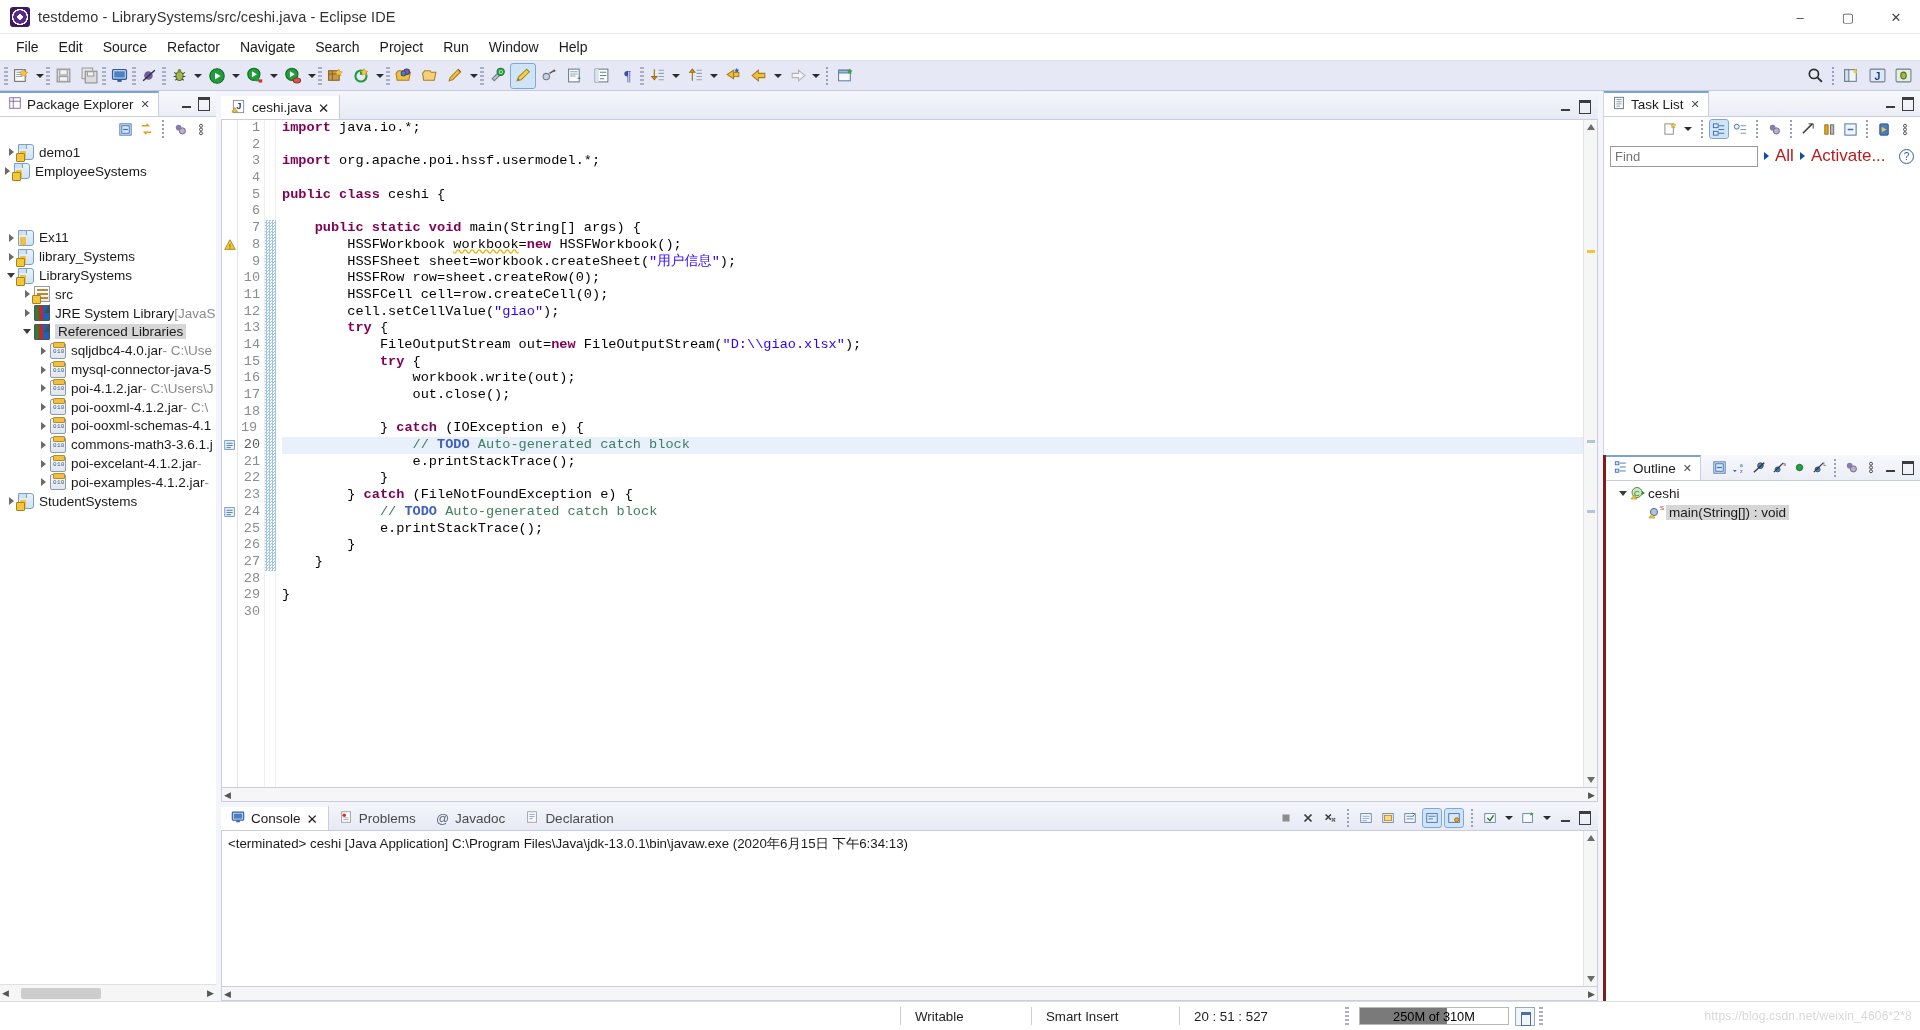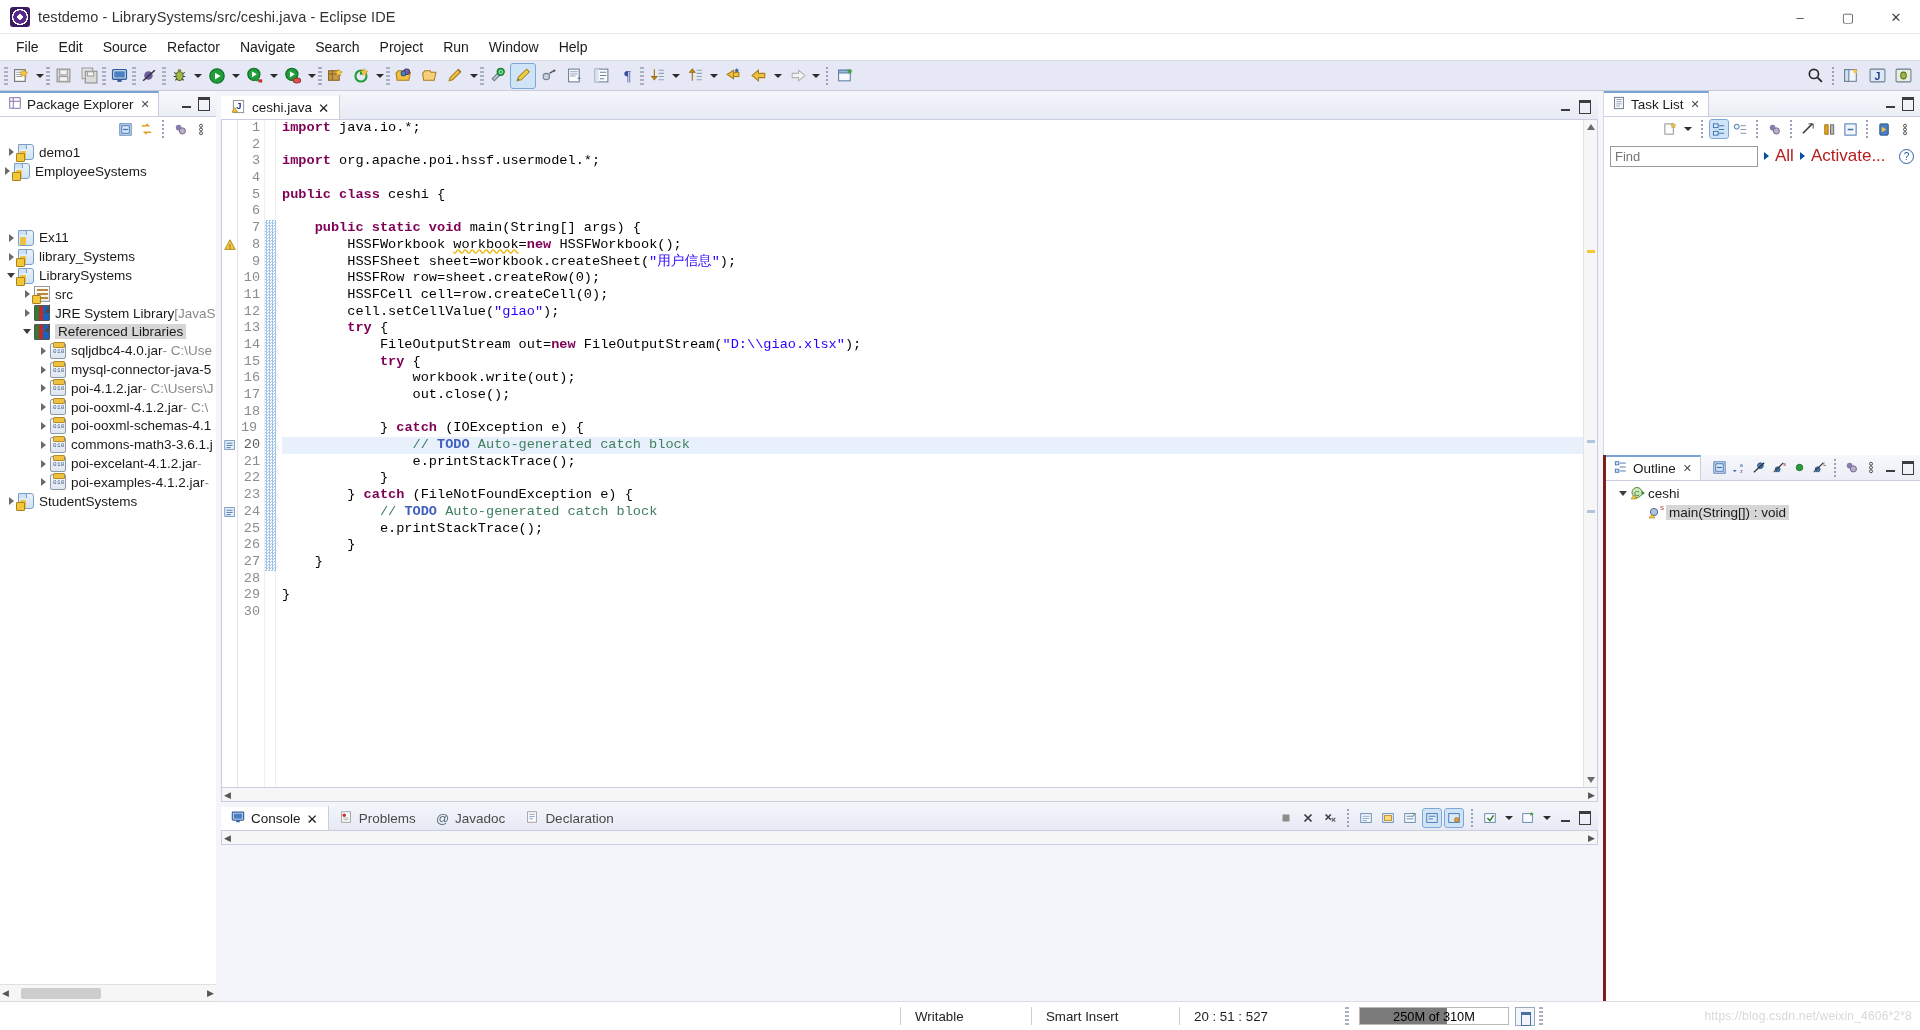--- a/index.html
+++ b/index.html
@@ -803,20 +803,35 @@
               <svg width="14" height="14" viewBox="0 0 16 16">
                   <rect x="2" y="3" width="11" height="10" fill="#f8fafd" stroke="#5c7fa8"></rect>
                   <path d="M12 1l.8 1.5 1.6.2-1.2 1.2.3 1.6-1.5-.8-1.5.8.3-1.6L9.6 2.7l1.6-.2z" fill="#3ea03e"></path>
                 </svg>
             </div>
             <div class="tb-arrow"></div>
             <div class="min-ico"></div>
             <div class="max-ico"></div>
           </div>
         </div>
+        <div class="console-body">
+          <div class="console-text">&lt;terminated&gt; ceshi [Java Application] C:\Program Files\Java\jdk-13.0.1\bin\javaw.exe (2020年6月15日 下午6:34:13)</div>
+          <div class="console-scroll">
+            <div style="position:absolute;top:0;left:0;right:0;height:14px;display:flex;align-items:center;justify-content:center;">
+              <svg width="8" height="6" viewBox="0 0 8 6">
+                  <path d="M4 0l4 6H0z" fill="#6b6b6b"></path>
+                </svg>
+            </div>
+            <div style="position:absolute;bottom:0;left:0;right:0;height:14px;display:flex;align-items:center;justify-content:center;">
+              <svg width="8" height="6" viewBox="0 0 8 6">
+                  <path d="M4 6L0 0h8z" fill="#6b6b6b"></path>
+                </svg>
+            </div>
+          </div>
+        </div>
         <div class="console-hscroll">
           <span style="font-size:9px;color:#555;">◀</span>
           <span style="font-size:9px;color:#555;">▶</span>
         </div>
       </div>
     </div>
   </div>
 
   <div class="right-col">
 

